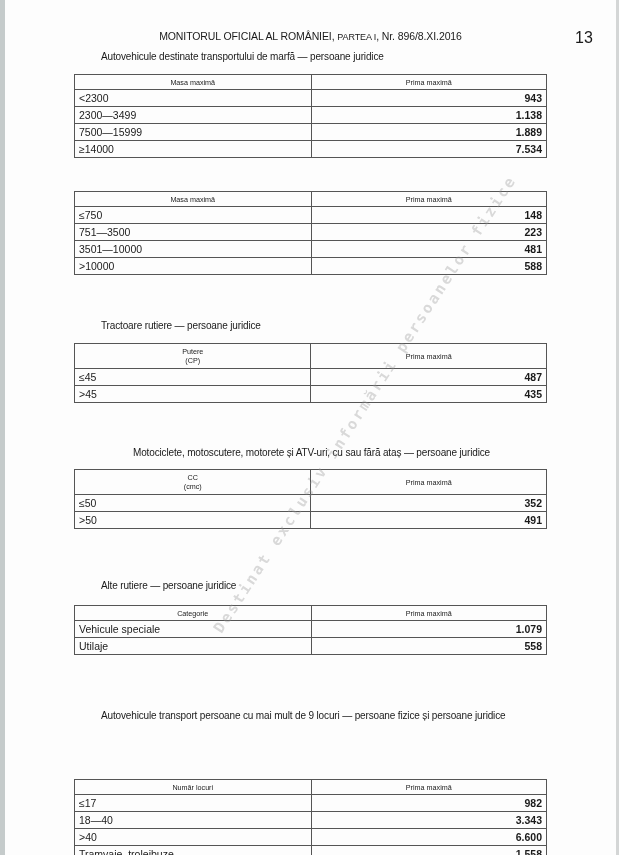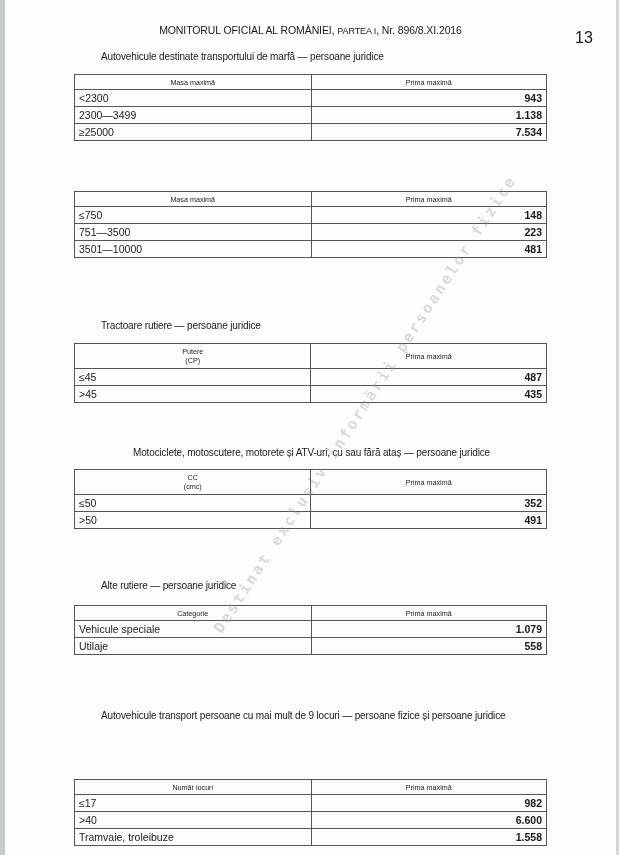--- a/index.html
+++ b/index.html
@@ -8,21 +8,21 @@
       background: #ffffff;
       font-family: "Liberation Sans", sans-serif;
       color: #1a1a1a;
       position: relative;
     }
     .left-strip { position: absolute; left: 0; top: 0; width: 5px; height: 855px; background: #c5cbcb; }
     .right-strip { position: absolute; right: 0; top: 0; width: 3px; height: 855px; background: #d4d6d6; }
     .page { position: absolute; left: 5px; top: 0; width: 611px; height: 855px; background: #fdfdfd; }
 
     .header {
-      position: absolute; top: 24px; left: 0; width: 611px;
+      position: absolute; top: 30px; left: 0; width: 611px;
       text-align: center; font-size: 10.5px; letter-spacing: -0.1px;
     }
     .header .small-caps { font-size: 9px; }
     .page-num { position: absolute; top: 29px; left: 570px; font-size: 16px; }
 
     .section-title {
       position: absolute; left: 96px; font-size: 10px; letter-spacing: -0.15px; white-space: nowrap;
     }
 
     table.t {
@@ -82,21 +82,25 @@
     </tr>
     <tr>
           <td>&lt;2300</td>
           <td class="v">943</td>
         </tr>
     <tr>
           <td>2300—3499</td>
           <td class="v">1.138</td>
         </tr>
     <tr>
-          <td>≥25000</td>
+          <td>7500—15999</td>
+          <td class="v">1.889</td>
+        </tr>
+    <tr>
+          <td>≥14000</td>
           <td class="v">7.534</td>
         </tr>
   </tbody>
     </table>
 
   <table class="t" style="top:191px;">
     <colgroup>
         <col class="c1">
         <col class="c2">
       </colgroup>
@@ -110,20 +114,24 @@
           <td class="v">148</td>
         </tr>
     <tr>
           <td>751—3500</td>
           <td class="v">223</td>
         </tr>
     <tr>
           <td>3501—10000</td>
           <td class="v">481</td>
         </tr>
+    <tr>
+          <td>&gt;10000</td>
+          <td class="v">588</td>
+        </tr>
   </tbody>
     </table>
 
   <div class="section-title" style="top:320px;">Tractoare rutiere — persoane juridice</div>
 
   <table class="t" style="top:343px;">
     <colgroup>
         <col class="c1">
         <col class="c2">
       </colgroup>
@@ -199,20 +207,24 @@
     <tbody>
         <tr>
       <th>Număr locuri</th>
       <th>Prima maximă</th>
     </tr>
     <tr>
           <td>≤17</td>
           <td class="v">982</td>
         </tr>
     <tr>
+          <td>18—40</td>
+          <td class="v">3.343</td>
+        </tr>
+    <tr>
           <td>&gt;40</td>
           <td class="v">6.600</td>
         </tr>
     <tr>
           <td>Tramvaie, troleibuze</td>
           <td class="v">1.558</td>
         </tr>
   </tbody>
     </table>
 

